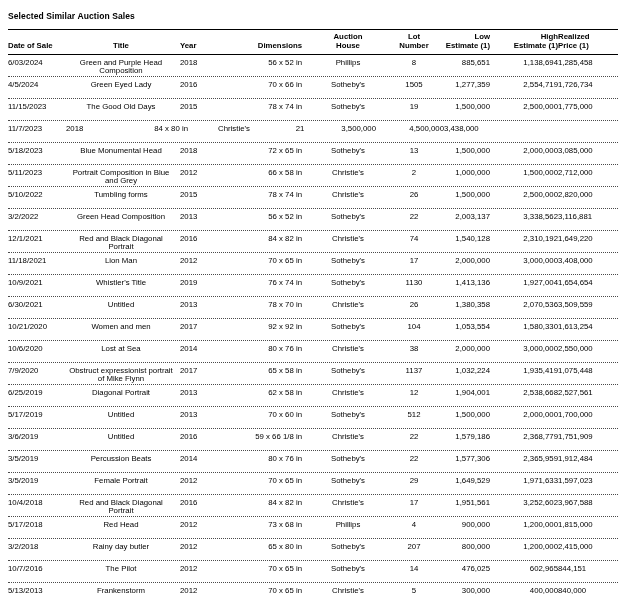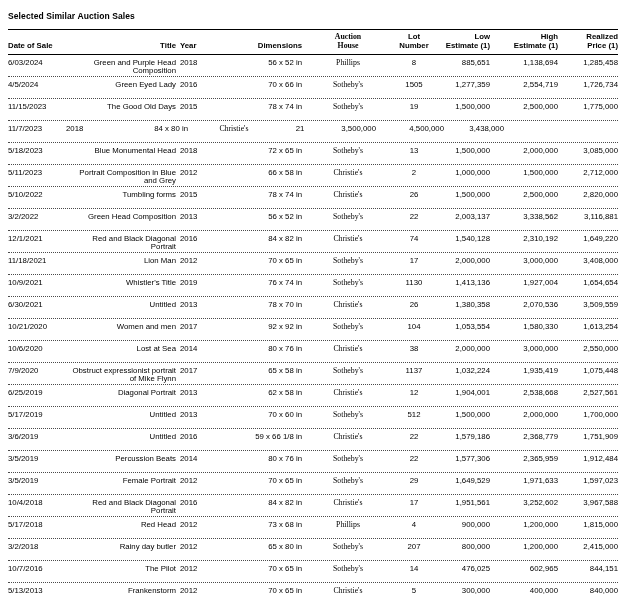--- a/index.html
+++ b/index.html
@@ -55,28 +55,28 @@
     padding-top: 4px;
     border-bottom: 1px dotted #4a4a4a;
   }
   .cell {
     font-size: 7.8px;
     line-height: 8.8px;
     box-sizing: border-box;
   }
   
   .col-date     { flex: 0 0 58px;  text-align: left; }
-  .col-title    { flex: 0 0 114px; text-align: right; padding-right: 4px; }
+  .col-title    { flex: 0 0 114px; text-align: center; padding-right: 4px; }
   .col-year     { flex: 0 0 36px;  text-align: left; }
   .col-dims     { flex: 0 0 86px;  text-align: right; }
-  .col-house    { flex: 0 0 92px;  text-align: center; font-family: Liberation Serif, serif; }
+  .col-house    { flex: 0 0 92px;  text-align: center; }
   .col-lot      { flex: 0 0 40px;  text-align: center; }
   .col-low      { flex: 0 0 56px;  text-align: right; }
   .col-high     { flex: 0 0 68px;  text-align: right; }
-  .col-realized { flex: 0 0 60px;  text-align: right; }
+  .col-realized { flex: 0 0 60px;  }
 </style>
 </head>
 <body>
 
 <div class="page">
   <div class="report-title">Selected Similar Auction Sales</div>
 
   <div class="table">
     <div class="header-row">
       <div class="hcell cell col-date">

